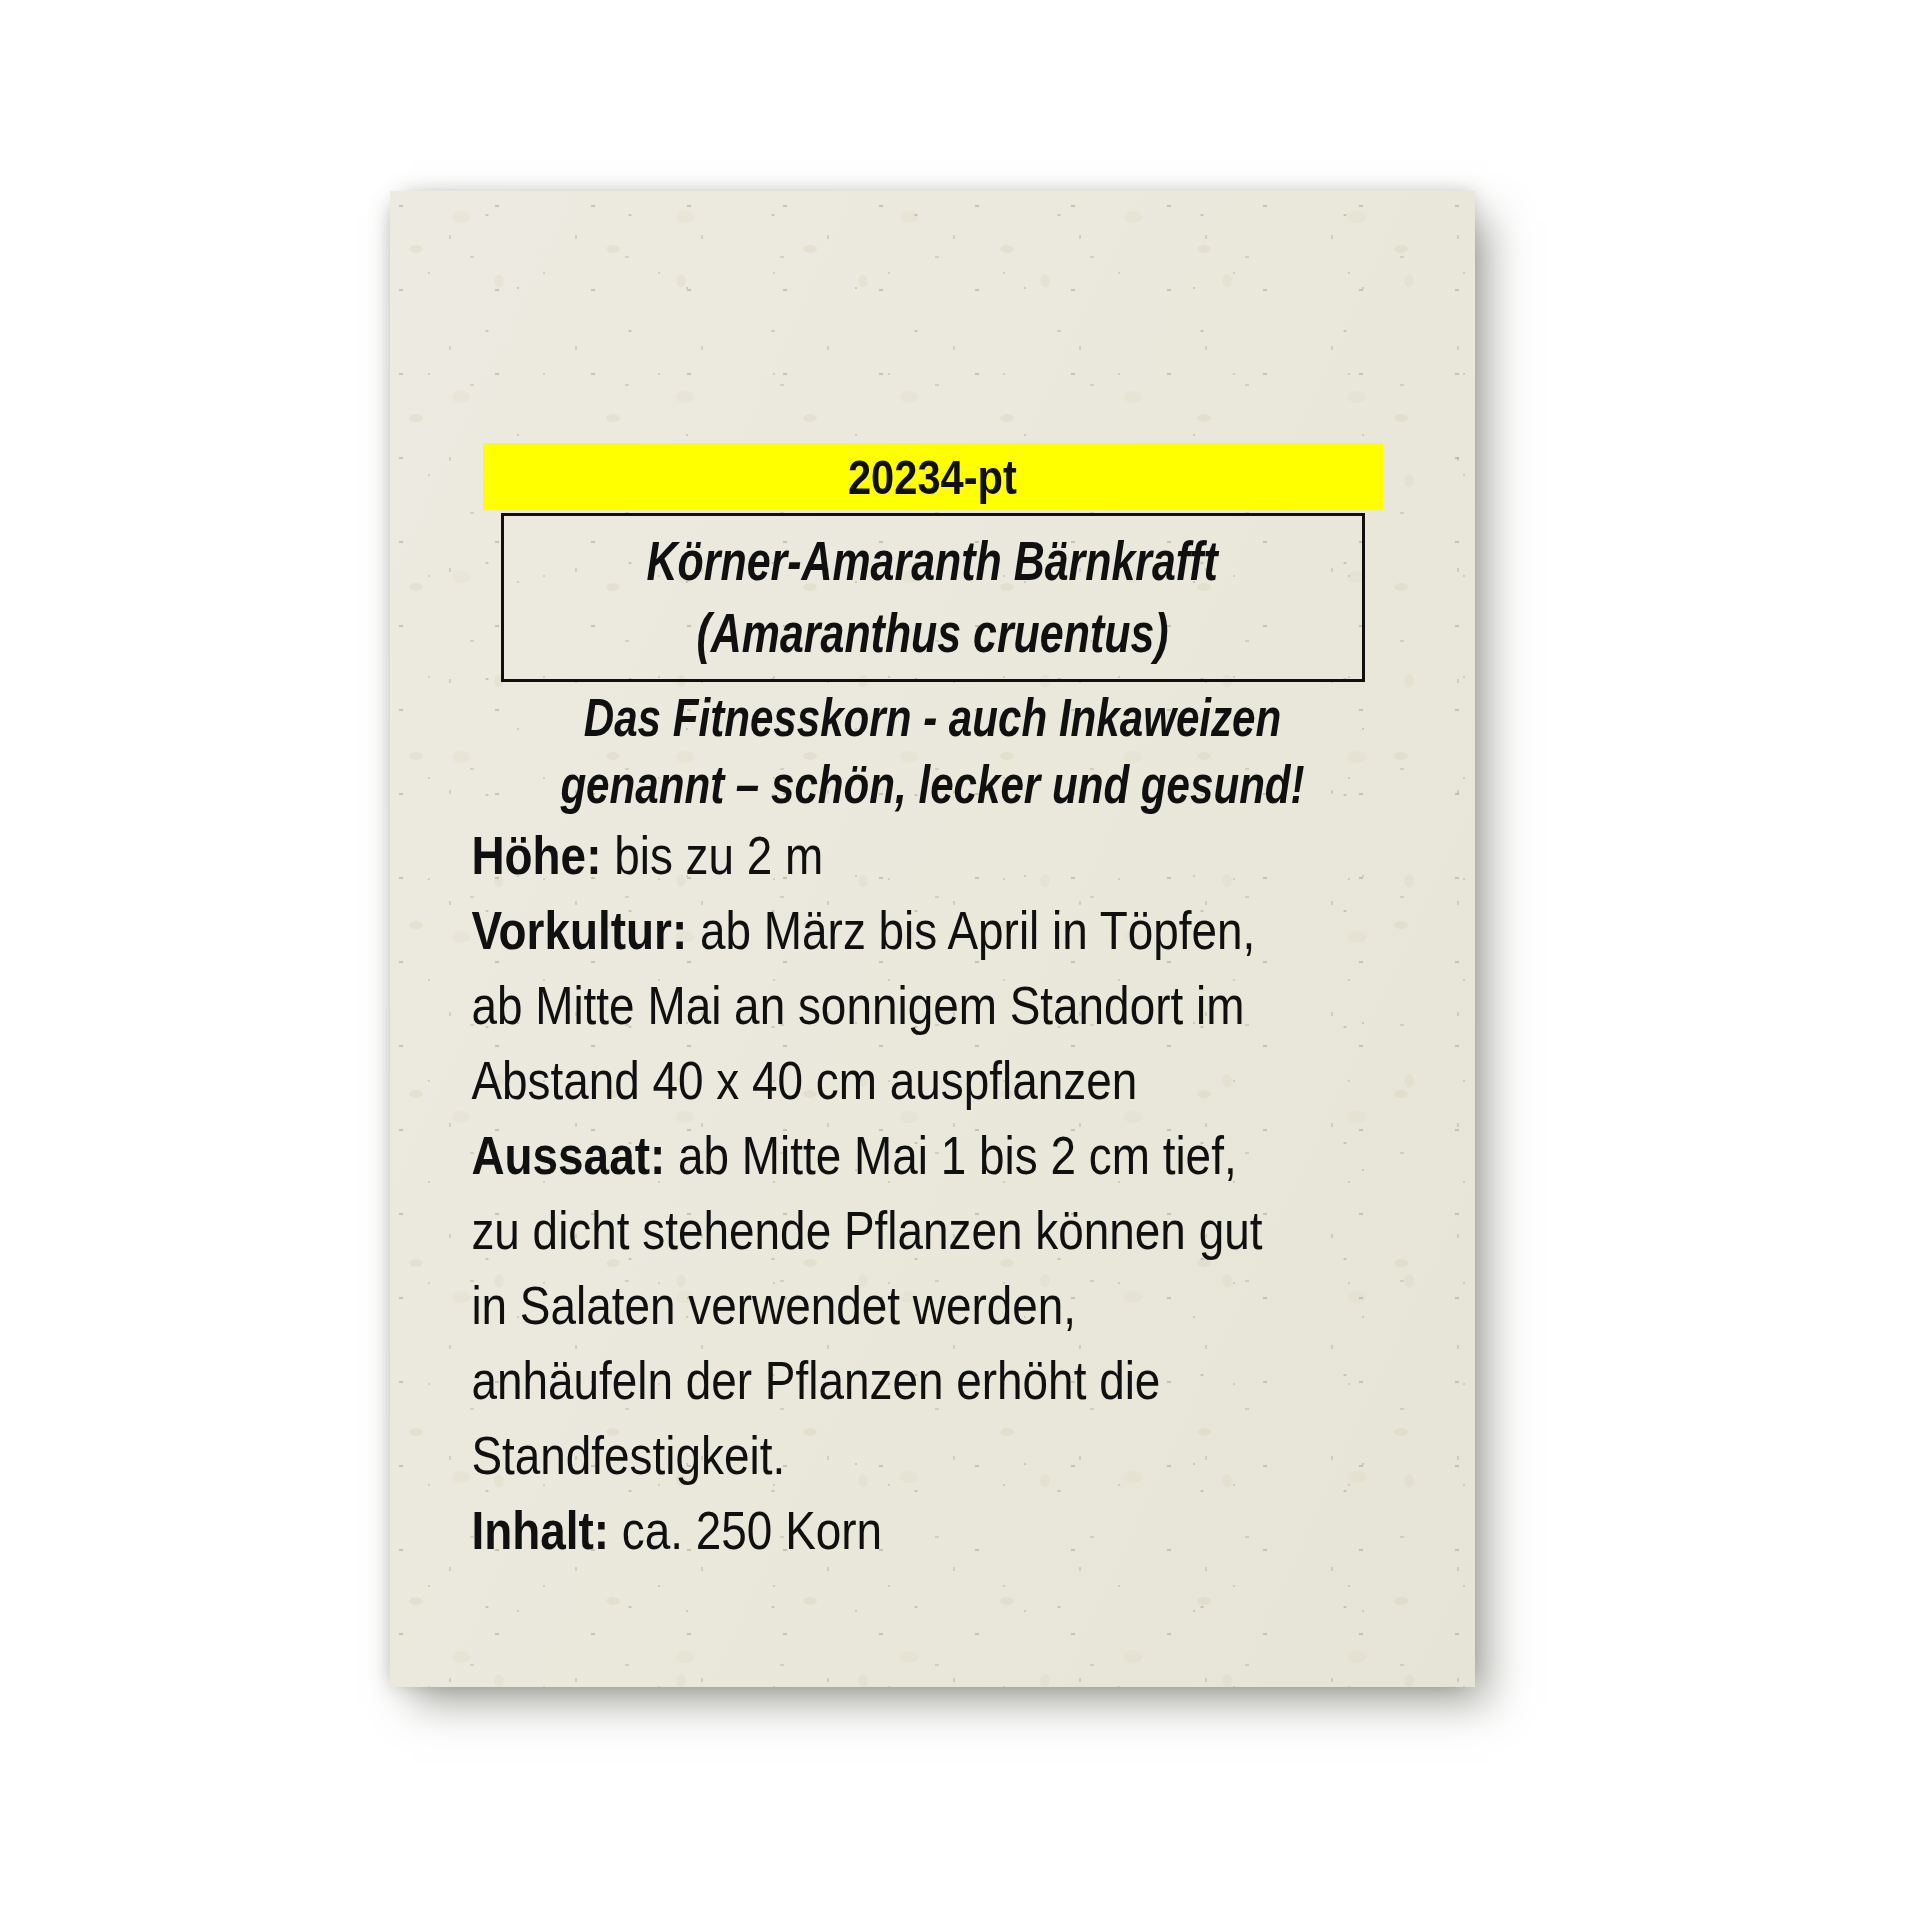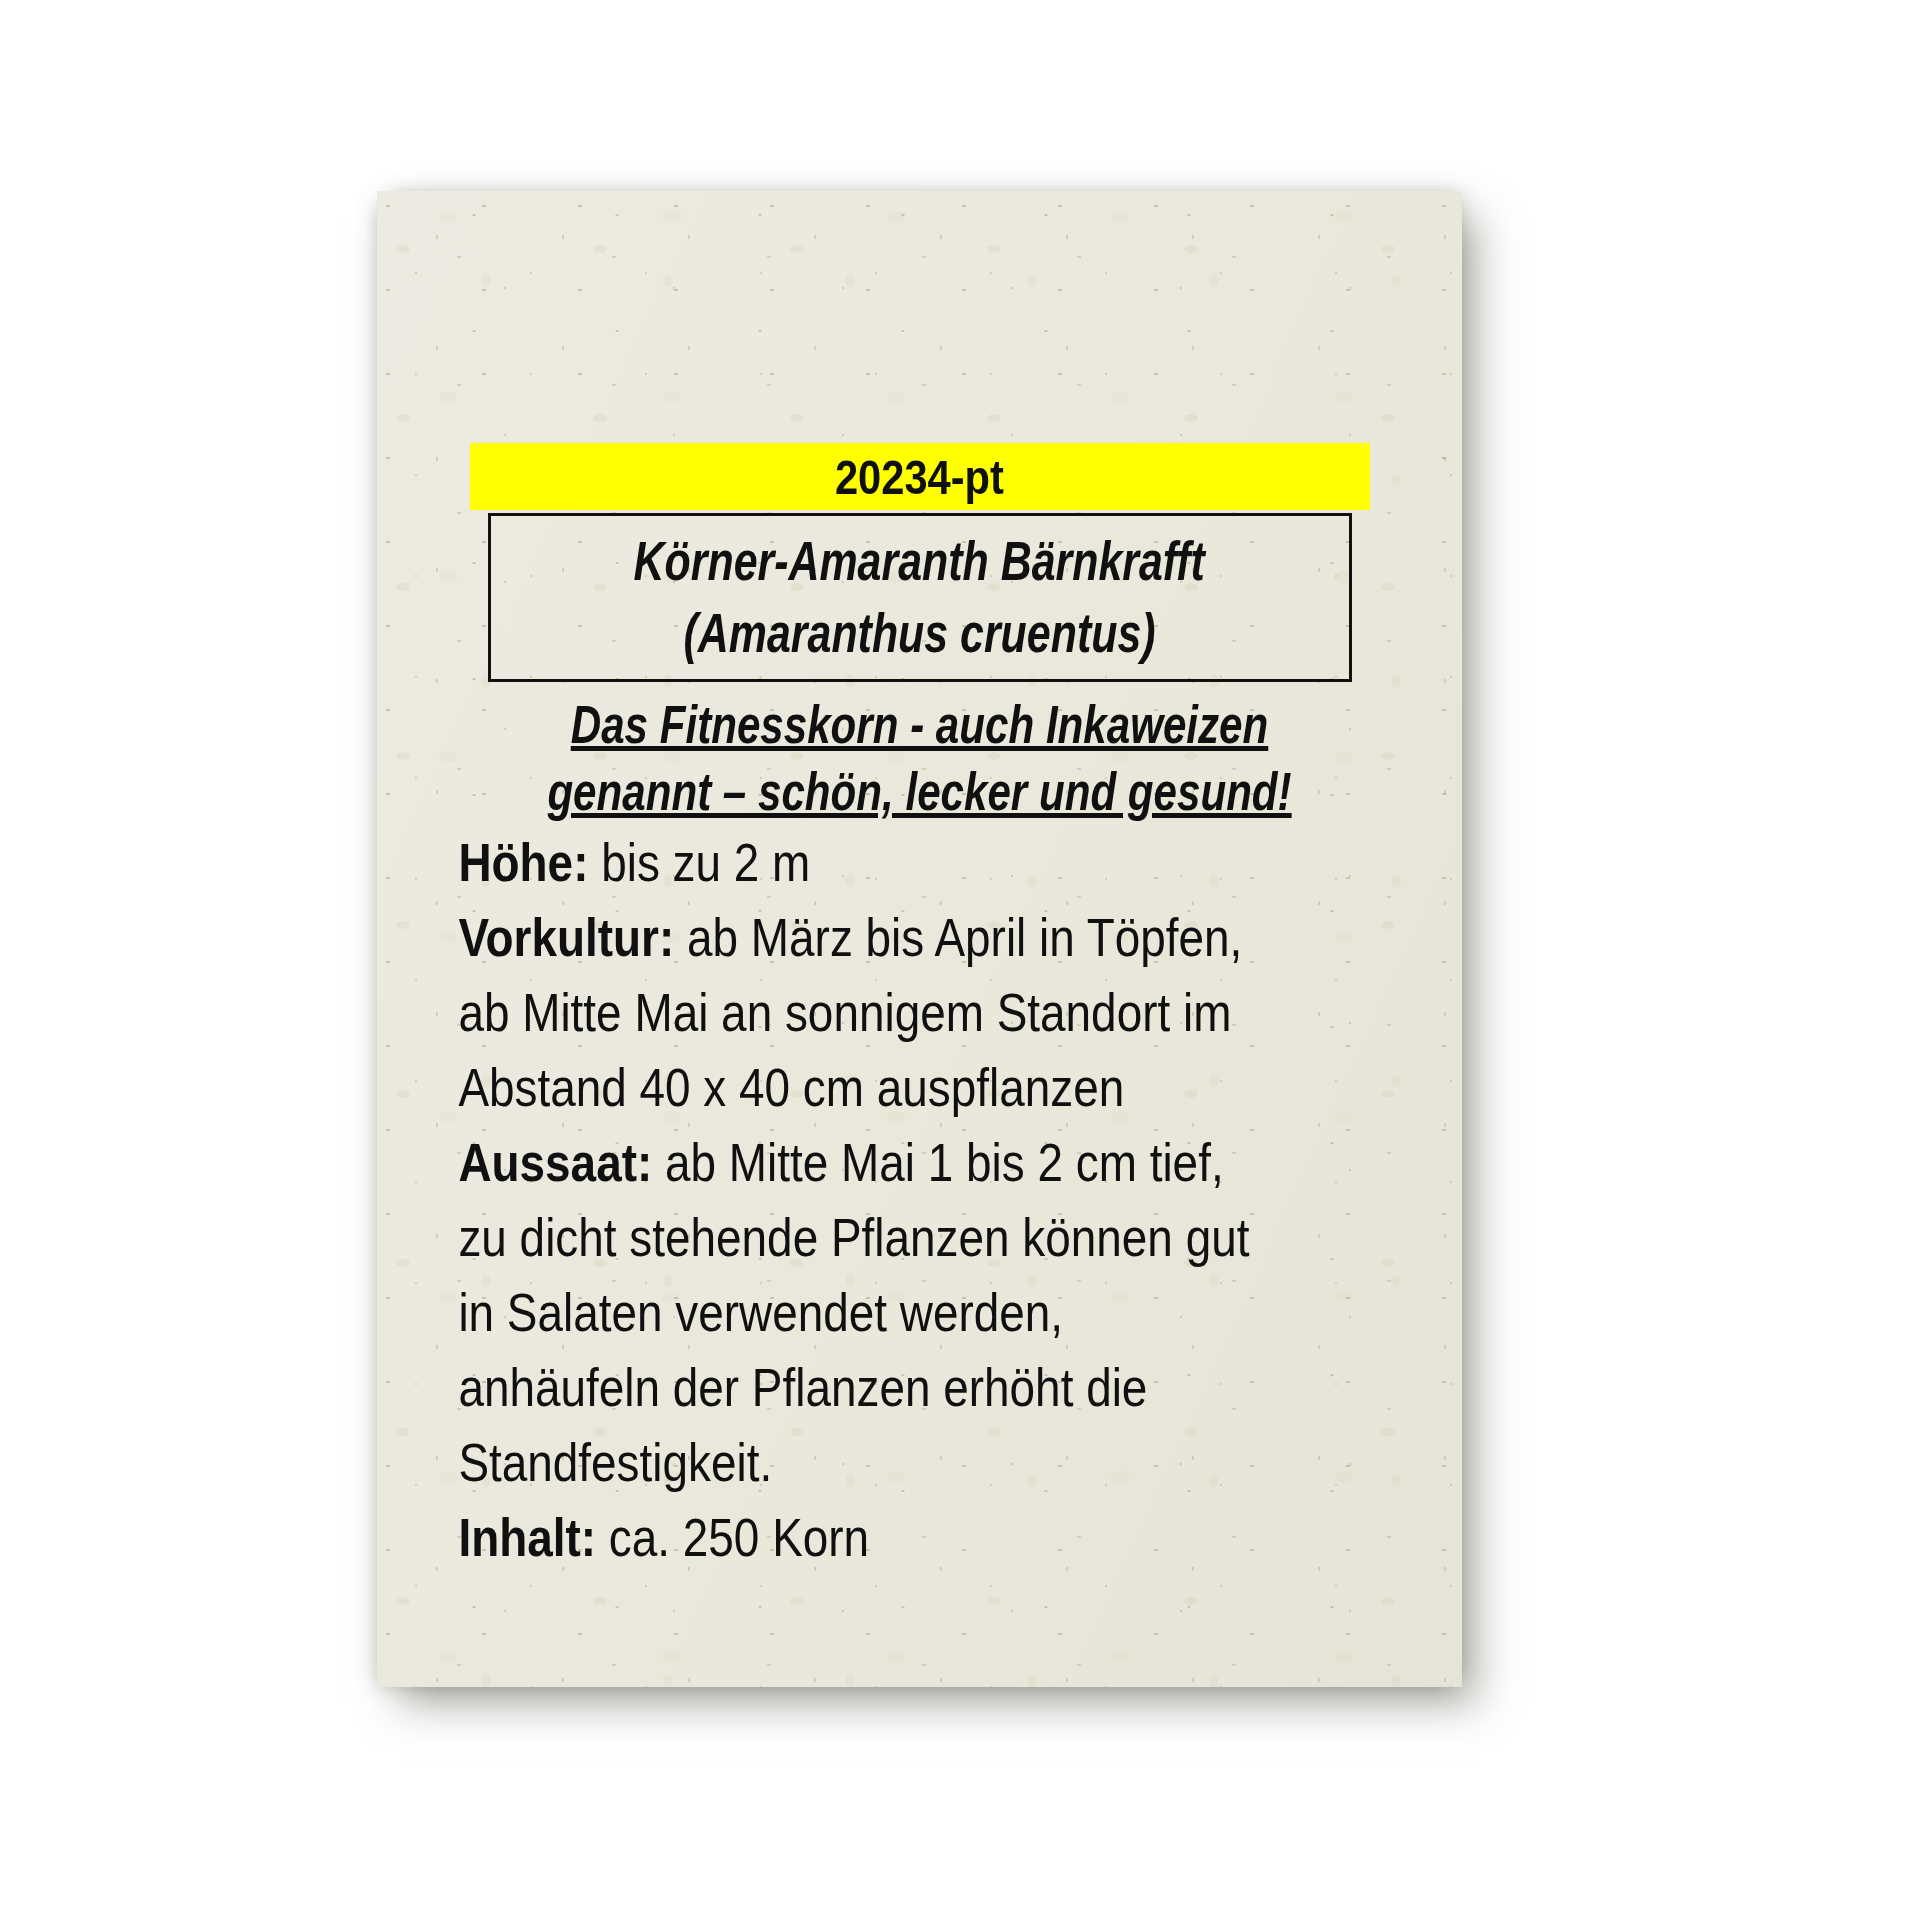--- a/index.html
+++ b/index.html
@@ -6,21 +6,21 @@
   body {
     width: 1926px; height: 1926px;
     background: var(--page-background, #ffffff);
     position: relative;
     overflow: hidden;
     font-family: "Liberation Sans", "DejaVu Sans", sans-serif;
     color: var(--text, #101010);
   }
   .packet {
     position: absolute;
-    left: 377px; top: 191px;
+    left: 390px; top: 191px;
     width: 1085px; height: 1496px;
     background-color: var(--paper, #eae8dc);
     background-image:
       radial-gradient(ellipse 3.2px 1.9px at 11px 14.8px,  rgba(148,144,108,.42) 60%, transparent 66%),
       radial-gradient(ellipse 1.9px 3.2px at 60px 46px,  rgba(148,144,108,.30) 60%, transparent 66%),
       radial-gradient(ellipse 2.6px 1.9px at 97px 24px, rgba(128,124,90,.32) 60%, transparent 66%),
       radial-gradient(ellipse 1.9px 1.9px at 39px 82px, rgba(168,164,130,.38) 60%, transparent 66%),
       radial-gradient(ellipse 3.9px 1.9px at 82px 66px,rgba(183,179,146,.45) 60%, transparent 66%),
       radial-gradient(ellipse 2.6px 1.3px at 128px 97px,rgba(140,136,100,.30) 60%, transparent 66%),
       radial-gradient(ellipse 10.3px 5.8px at 26px 58px, rgba(206,202,172,.28) 60%, transparent 72%),
@@ -56,21 +56,21 @@
     box-sizing: border-box;
     border: 3.2px solid var(--box-border, #101010);
     display: flex; flex-direction: column;
     align-items: center; justify-content: center;
   }
   .title-line {
     font-weight: bold; font-style: italic;
     font-size: 55px; line-height: 72px;
     white-space: nowrap;
   }
-  .tagline { margin-top: 9px; text-align: center; text-decoration: underline; }
+  .tagline { margin-top: 2px; text-align: center; }
   .tagline-line {
     font-weight: bold; font-style: italic;
     font-size: 54px; line-height: 67px;
     white-space: nowrap;
   }
   .body-text { }
   .body-line {
     font-size: 54px; line-height: 75px;
     white-space: nowrap;
   }

